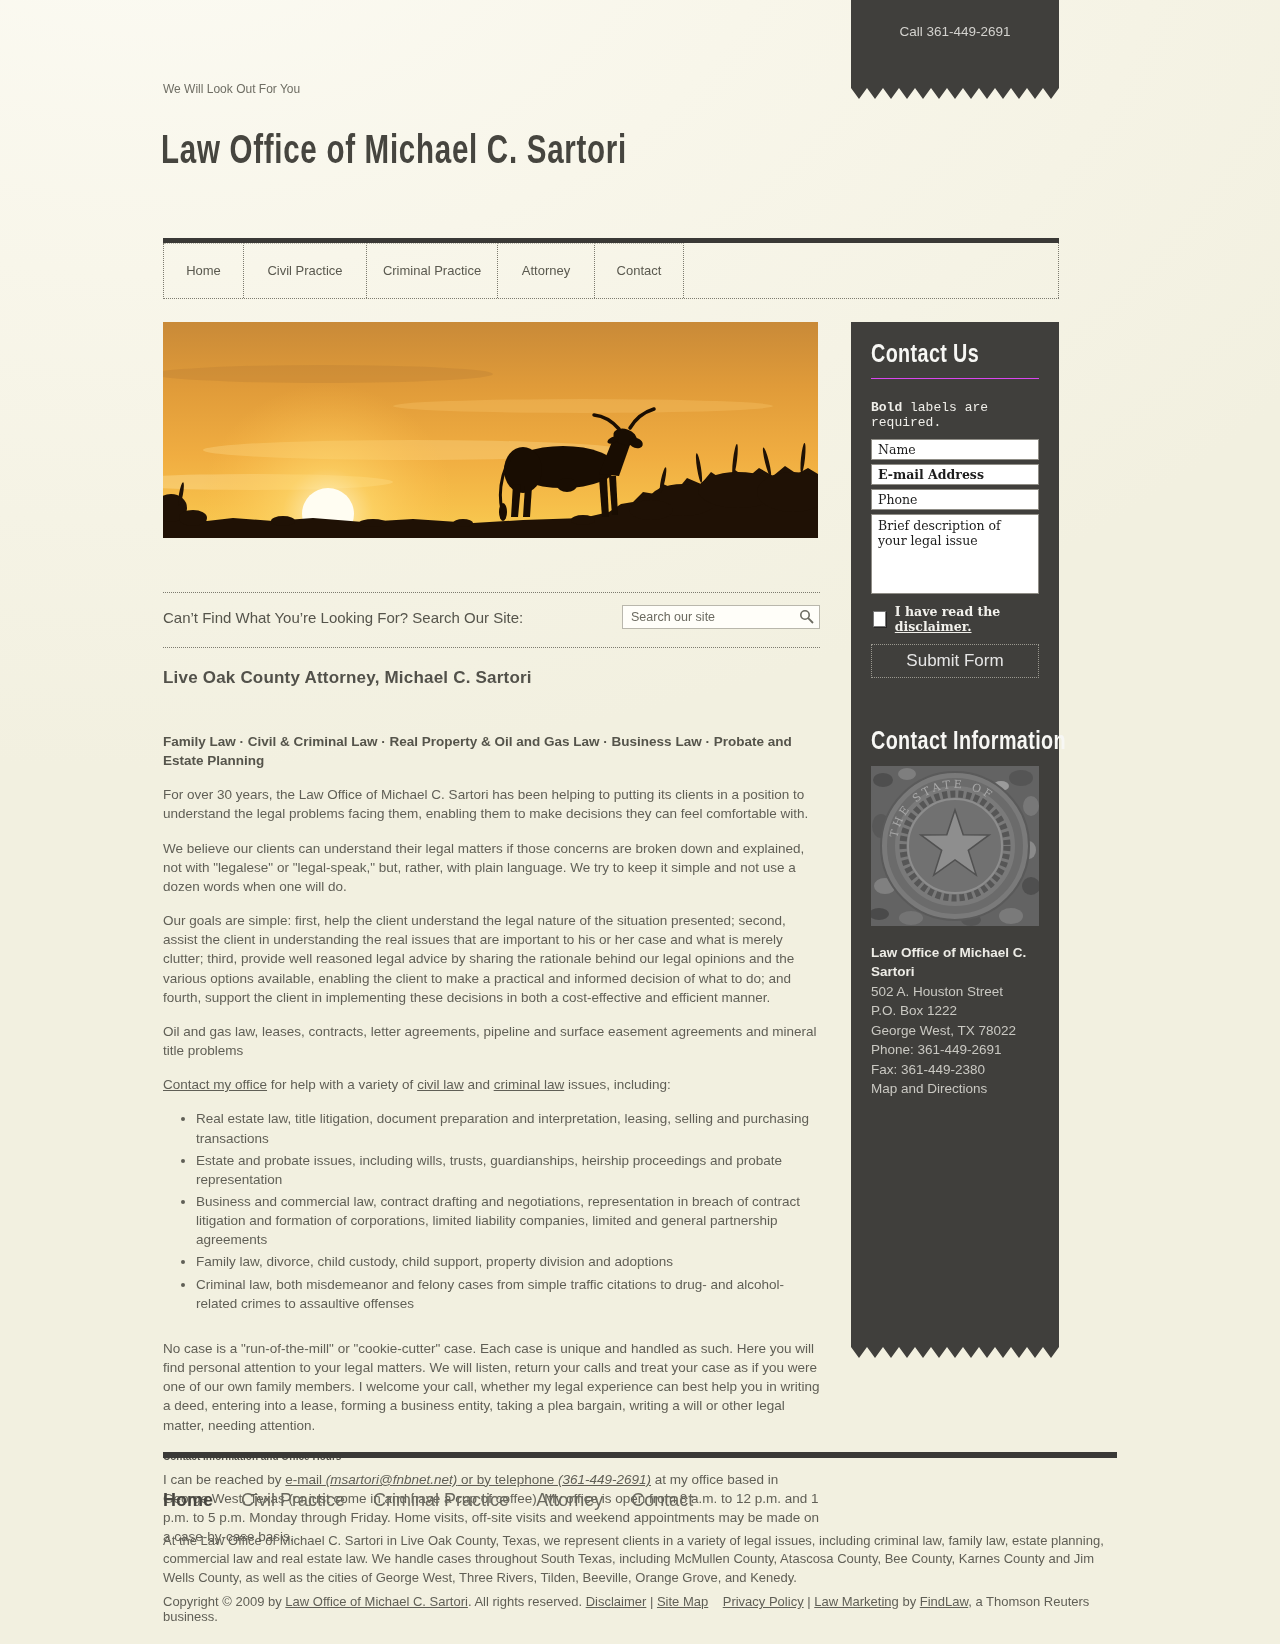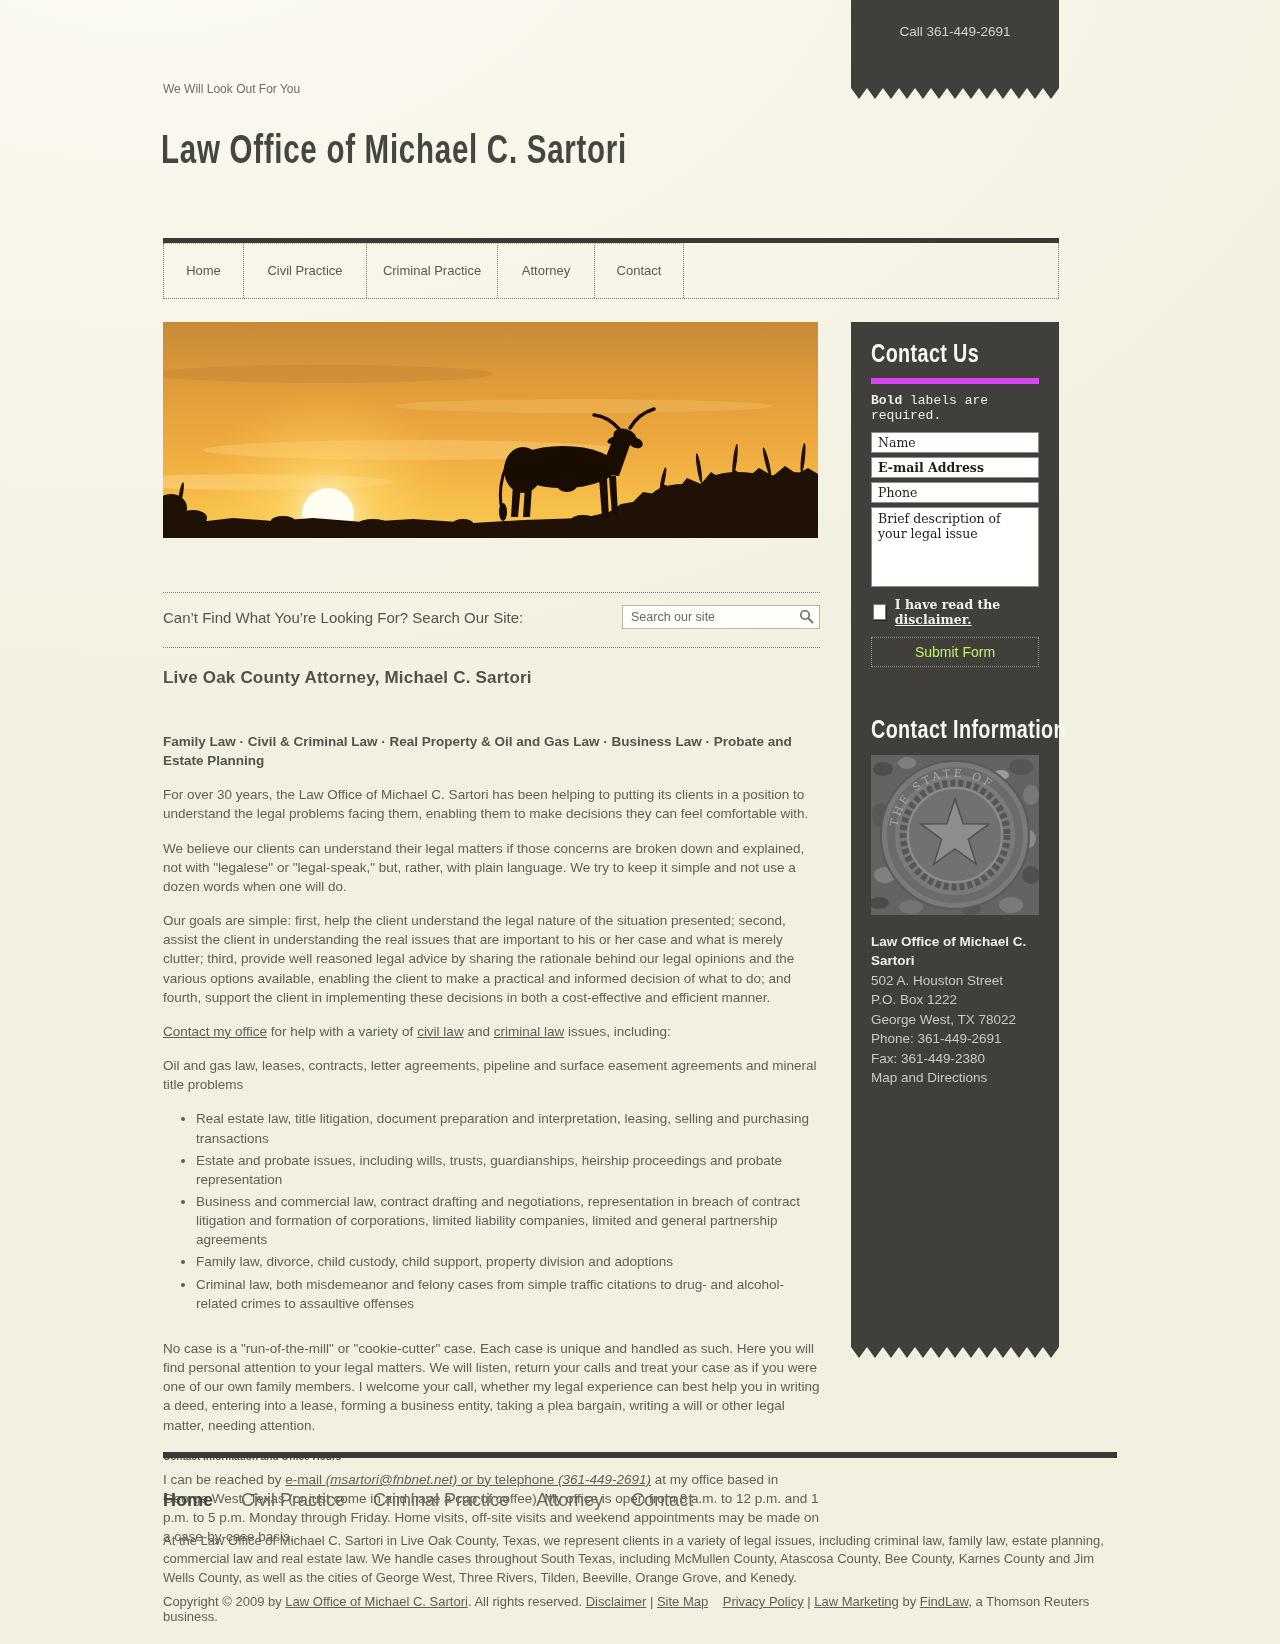--- a/index.html
+++ b/index.html
@@ -62,39 +62,39 @@
   .content ul{margin:0 0 26px 0;padding-left:33px;}
   .content li{margin:0 0 3px 0;}
   .sub-heading{font-size:10px;font-weight:bold;color:#52514a;margin:0 0 6px 0;}
 
   
   .sidebar{position:absolute;left:851px;top:322px;width:208px;}
   .sidebar-body{background:#403f3c;min-height:1023px;box-sizing:border-box;padding:16px 20px 20px 20px;}
   .sidebar svg.zigzag{display:block;}
   .sb-heading{font-size:26px;font-weight:bold;color:#f7f7f4;
     transform:scaleX(0.76);transform-origin:0 50%;white-space:nowrap;letter-spacing:.5px;}
-  .sb-heading-wrap{border-bottom:6px solid #d946ef;padding-bottom:9px;margin-bottom:9px;}
+  .sb-heading-wrap{border-bottom:1px solid #d946ef;padding-bottom:9px;margin-bottom:21px;}
   .sb-note{font-family:Liberation Mono, monospace;font-size:13px;color:#efeee9;margin-bottom:9px;}
   .sb-input{display:block;width:100%;box-sizing:border-box;height:21px;margin-bottom:4px;
     border:1px solid #8f8d86;background:#ffffff;padding:2px 6px;
     font-family:"DejaVu Serif",serif;font-size:12.5px;color:#222;}
   .sb-input::placeholder{color:#1d1d1d;opacity:1;}
   .sb-input.email::placeholder{font-weight:bold;}
   .sb-textarea{display:block;width:100%;box-sizing:border-box;height:80px;margin-bottom:10px;
     border:1px solid #8f8d86;background:#ffffff;padding:3px 6px;resize:none;
     font-family:"DejaVu Serif",serif;font-size:12.5px;color:#222;}
   .sb-textarea::placeholder{color:#1d1d1d;opacity:1;}
   .cb-row{display:flex;align-items:center;margin:4px 0 10px 2px;}
   .cb{width:14px;height:14px;background:#fff;border:1px solid #777;display:inline-block;
     margin-right:9px;box-shadow:1px 1px 0 rgba(0,0,0,.4);cursor:pointer;}
   .cb-label{font-family:"DejaVu Serif",serif;font-weight:bold;font-size:12.5px;color:#f2f1ec;}
   .cb-label a{color:#f2f1ec;text-decoration:underline;cursor:pointer;}
   .submit-btn{display:block;width:100%;box-sizing:border-box;background:transparent;
-    border:1px dotted #9a988f;color:#bef264;font-family:"Liberation Sans",sans-serif;
-    font-size:14px;padding:6px 0;cursor:pointer;}
+    border:1px dotted #9a988f;color:#e5e5e5;font-family:"Liberation Sans",sans-serif;
+    font-size:17px;padding:6px 0;cursor:pointer;}
   .sb-info{margin-top:47px;}
   .seal{margin-top:10px;}
   .sb-address{margin-top:13px;font-size:13.5px;line-height:1.44;color:#c9c8c2;}
   .sb-firm{font-weight:bold;color:#edece6;}
   .sb-map{color:#c9c8c2;cursor:pointer;text-decoration:none;}
 
   
   .footer-bar{position:absolute;left:163px;top:1452px;width:954px;height:6px;background:#3a3936;}
   .footer-nav{position:absolute;left:163px;top:1490px;font-size:18px;color:#6a695f;}
   .footer-nav span{margin-right:23px;cursor:pointer;}
@@ -203,22 +203,22 @@
     </span>
   </div>
 
   <h1 class="main-heading" style="margin:0;">Live Oak County Attorney, Michael C. Sartori</h1>
 
   <div class="content">
     <p class="bold-line">Family Law · Civil &amp; Criminal Law · Real Property &amp; Oil and Gas Law · Business Law · Probate and Estate Planning</p>
     <p>For over 30 years, the Law Office of Michael C. Sartori has been helping to putting its clients in a position to understand the legal problems facing them, enabling them to make decisions they can feel comfortable with.</p>
     <p>We believe our clients can understand their legal matters if those concerns are broken down and explained, not with "legalese" or "legal-speak," but, rather, with plain language. We try to keep it simple and not use a dozen words when one will do.</p>
     <p>Our goals are simple: first, help the client understand the legal nature of the situation presented; second, assist the client in understanding the real issues that are important to his or her case and what is merely clutter; third, provide well reasoned legal advice by sharing the rationale behind our legal opinions and the various options available, enabling the client to make a practical and informed decision of what to do; and fourth, support the client in implementing these decisions in both a cost-effective and efficient manner.</p>
+    <p>Oil and gas law, leases, contracts, letter agreements, pipeline and surface easement agreements and mineral title problems</p>
     <p><a>Contact my office</a><span> for help with a variety of </span><a>civil law</a><span> and </span><a>criminal law</a><span> issues, including:</span></p>
-    <p>Oil and gas law, leases, contracts, letter agreements, pipeline and surface easement agreements and mineral title problems</p>
     <ul>
       <li>Real estate law, title litigation, document preparation and interpretation, leasing, selling and purchasing transactions</li>
       <li>Estate and probate issues, including wills, trusts, guardianships, heirship proceedings and probate representation</li>
       <li>Business and commercial law, contract drafting and negotiations, representation in breach of contract litigation and formation of corporations, limited liability companies, limited and general partnership agreements</li>
       <li>Family law, divorce, child custody, child support, property division and adoptions</li>
       <li>Criminal law, both misdemeanor and felony cases from simple traffic citations to drug- and alcohol-related crimes to assaultive offenses</li>
     </ul>
     <p>No case is a "run-of-the-mill" or "cookie-cutter" case. Each case is unique and handled as such. Here you will find personal attention to your legal matters. We will listen, return your calls and treat your case as if you were one of our own family members. I welcome your call, whether my legal experience can best help you in writing a deed, entering into a lease, forming a business entity, taking a plea bargain, writing a will or other legal matter, needing attention.</p>
     <h3 class="sub-heading">Contact Information and Office Hours</h3>
     <p><span>I can be reached by </span><a><span>e-mail </span><em>(msartori@fnbnet.net)</em><span> or by telephone </span><em>(361-449-2691)</em></a><span> at my office based in George West, Texas (or just come in and have a cup of coffee). My office is open from 8 a.m. to 12 p.m. and 1 p.m. to 5 p.m. Monday through Friday. Home visits, off-site visits and weekend appointments may be made on a case-by-case basis.</span></p>

